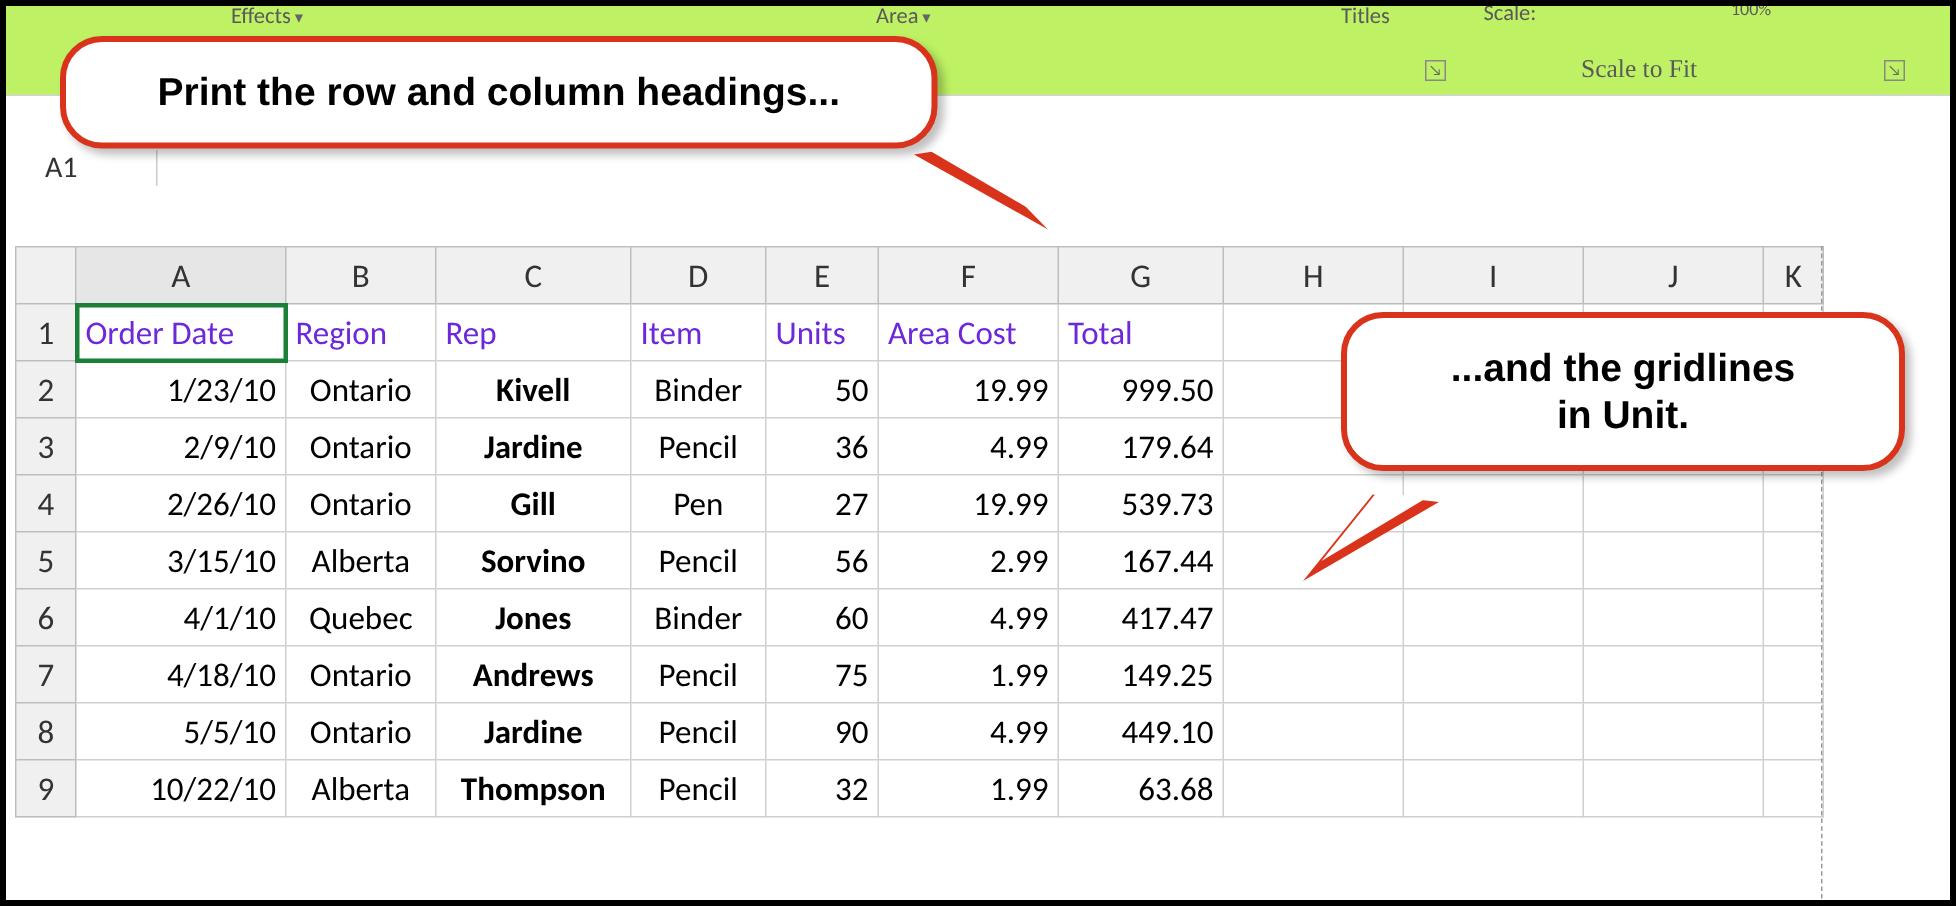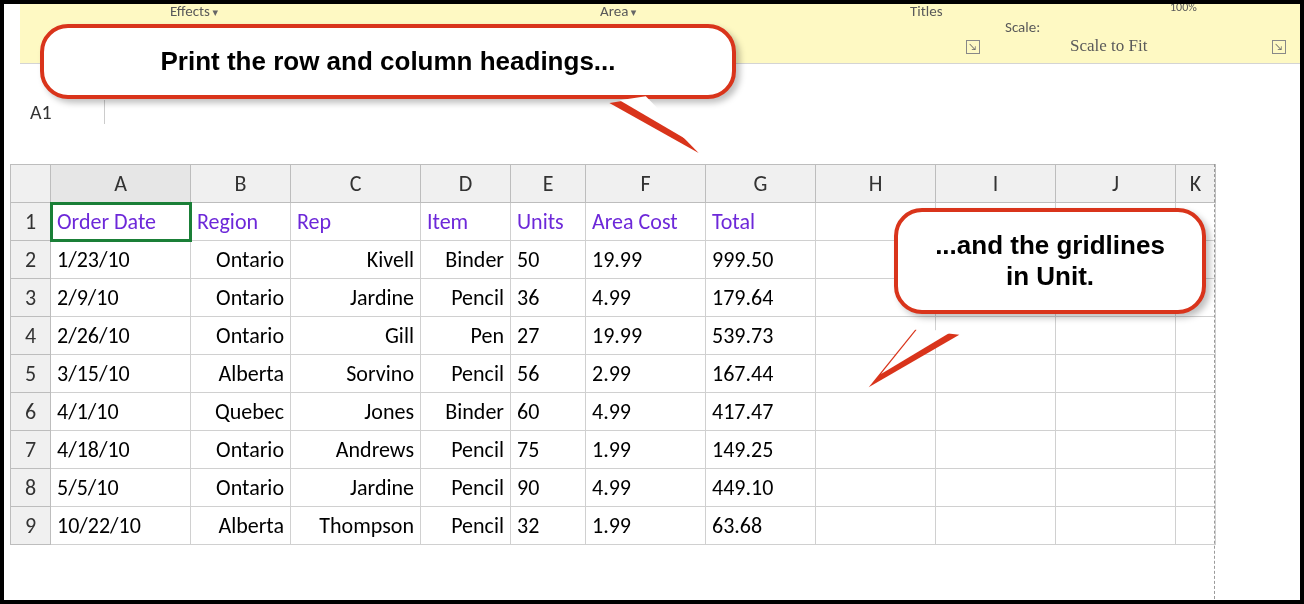--- a/index.html
+++ b/index.html
@@ -8,34 +8,34 @@
     font-family: Calibri, Arial, sans-serif;
     background: #fff;
     width: 1304px;
     height: 604px;
     position: relative;
     border: 4px solid #000;
     overflow: hidden;
   }
   .ribbon-top {
     position: absolute;
-    top: 0; left: 16px; right: 0;
+    top: 0; left: 0; right: 0;
     height: 60px;
-    background: #fef9c3;
+    background: #bef264;
     border-bottom: 1px solid #d4d4d4;
   }
   .ribbon-frag {
     position: absolute;
     font-size: 15px;
     color: #5a5a5a;
   }
   .ribbon-frag.effects { left: 150px; top: -2px; }
   .ribbon-frag.area { left: 580px; top: -2px; }
   .ribbon-frag.titles { left: 890px; top: -2px; }
-  .ribbon-frag.scale-top { left: 985px; top: -4px; margin-top: 18px; }
+  .ribbon-frag.scale-top { left: 985px; top: -4px; }
   .ribbon-frag.scale-val { left: 1150px; top: -4px; font-size:12px; }
   .ribbon-frag.scalefit { left: 1050px; top: 32px; font-size:17px;font-family:Liberation Serif, serif; }
   .launcher {
     position:absolute;
     width:14px; height:14px;
     border:1px solid #888;
     font-size:10px;
     line-height:12px;
     text-align:center;
     color:#666;
@@ -76,42 +76,42 @@
   }
   .sheet td.sel {
     outline: 3px solid #1a7f37;
     outline-offset:-2px;
   }
   .sheet td.header-cell {
     color: #6d28d9;
     font-weight: normal;
     text-align: left;
   }
-  .sheet td.txt { text-align:right; }
-  .sheet td.num { text-align:left; }
-  .col-A{width:140px;} .col-B{width:100px;} .col-C{width:130px;}
+  .sheet td.txt { text-align:center; }
+  .sheet td.num { text-align:right; }
+  .col-A{width:140px;} .col-B{width:100px;} .col-C{width:130px;font-weight:bold;}
   .col-D{width:90px;} .col-E{width:75px;} .col-F{width:120px;}
   .col-G{width:110px;} .col-H{width:120px;} .col-I{width:120px;}
   .col-J{width:120px;} .col-K{width:40px;}
   .row-hdr{width:40px;}
   .callout {
     position:absolute;
     border:4px solid #d9341b;
     border-radius:28px;
     background:#fff;
     padding:18px 26px;
     font-family: Arial, sans-serif;
     font-weight:bold;
     font-size:26px;
     color:#000;
     box-shadow: 4px 4px 6px rgba(0,0,0,0.25);
     text-align:center;
   }
-  .callout.c1 { top:20px; left:36px; width:696px; }
-  .callout.c2 { top:204px; left:890px; width:312px; }
+  .callout.c1 { top:20px; left:36px; width:585px; }
+  .callout.c2 { top:204px; left:890px; width:376px; }
   .tail {
     position:absolute;
     width:0; height:0;
   }
   .tail.t1a {
     top:96px; left:630px;
     border-left:40px solid transparent;
     border-right:0 solid transparent;
     border-top:56px solid #d9341b;
     transform: skewX(40deg) rotate(-8deg);

